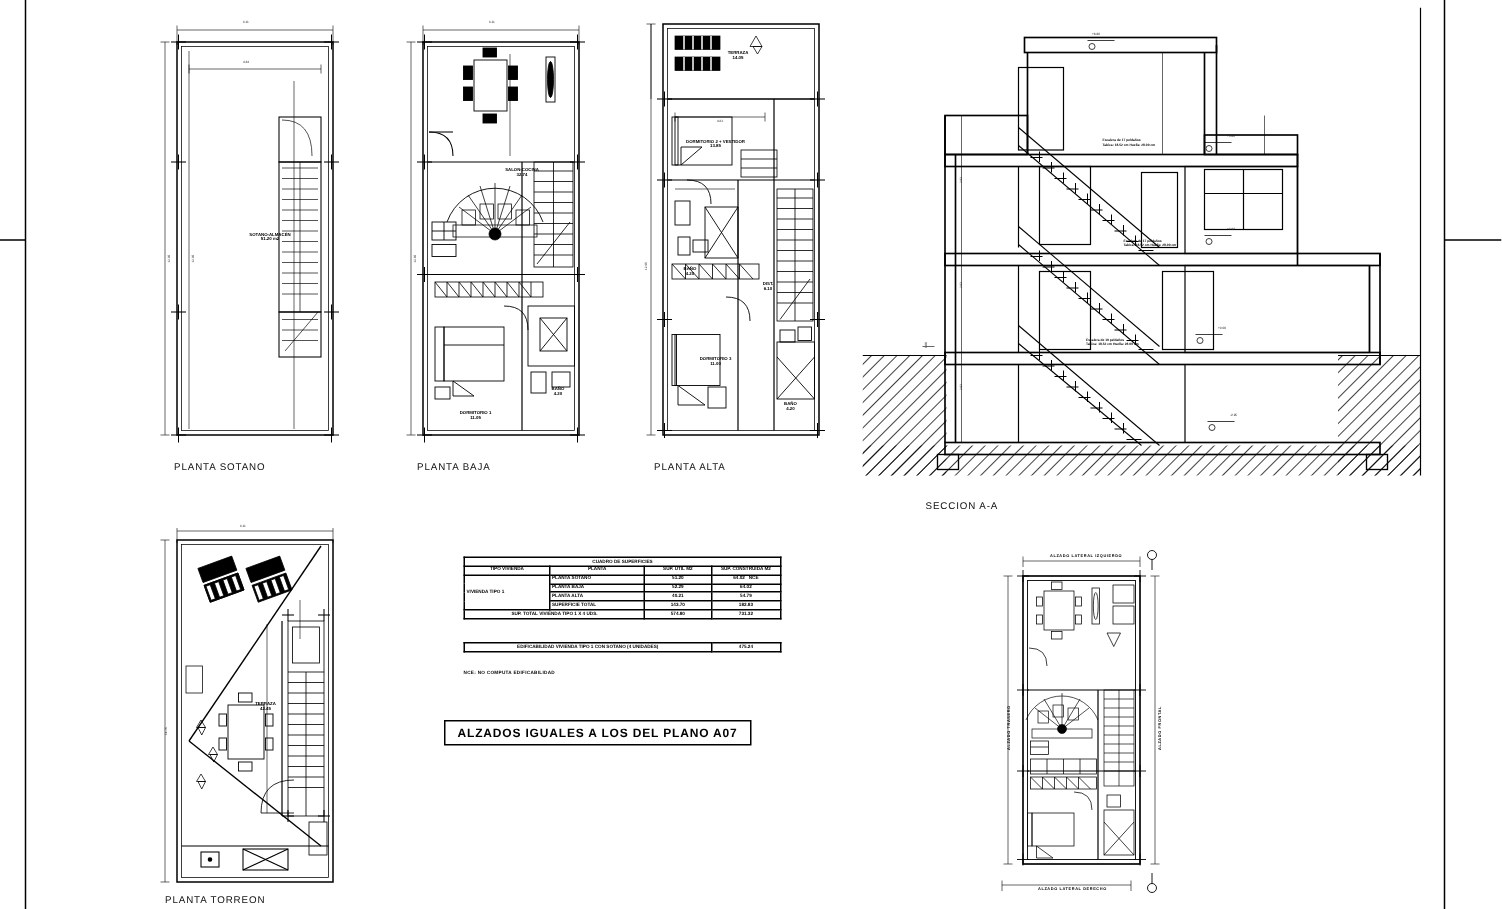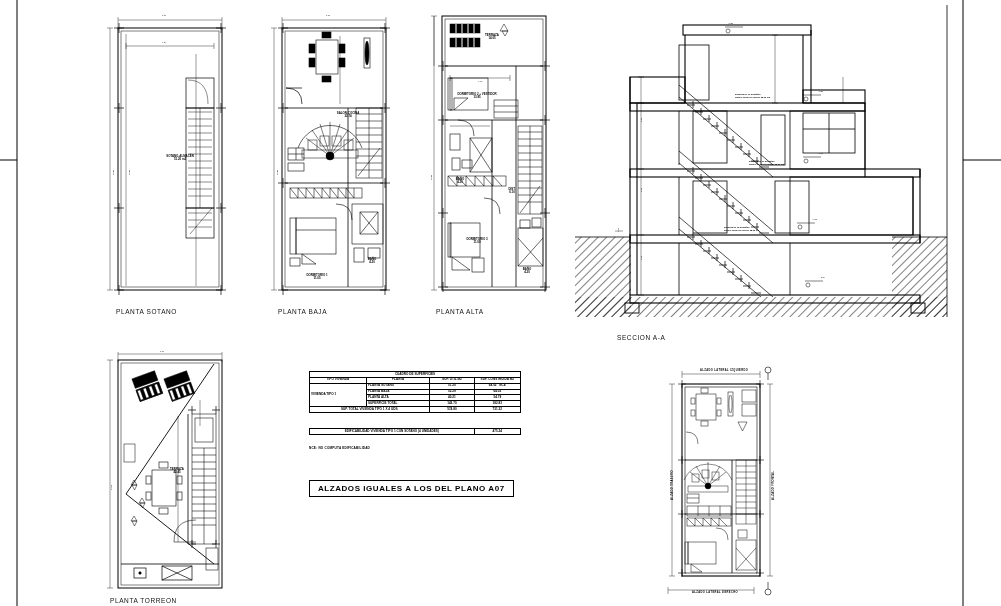--- a/index.html
+++ b/index.html
@@ -847,17 +847,17 @@
     <tbody>
         <tr>
       <td class="c" style="width:78%">EDIFICABILIDAD VIVIENDA TIPO 1 CON SOTANO (4 UNIDADES)</td>
       <td class="c" style="width:22%">475.24</td>
     </tr>
   </tbody>
     </table>
 
   <div class="note" style="left:309px;top:446px;">NCE:  NO COMPUTA EDIFICABILIDAD</div>
 
-  <div class="alzbox" style="left:309px;top:480px;">
+  <div class="alzbox" style="left:296px;top:480px;">
     <span>ALZADOS IGUALES A LOS DEL PLANO A07</span>
   </div>
 
 </div>
 
 </body></html>

